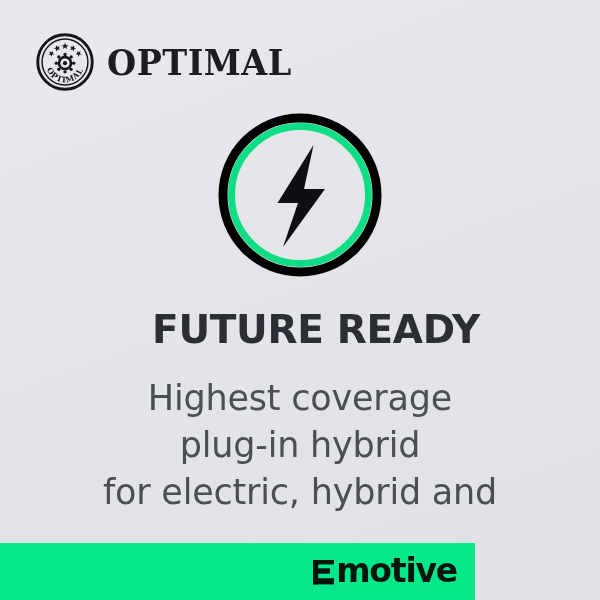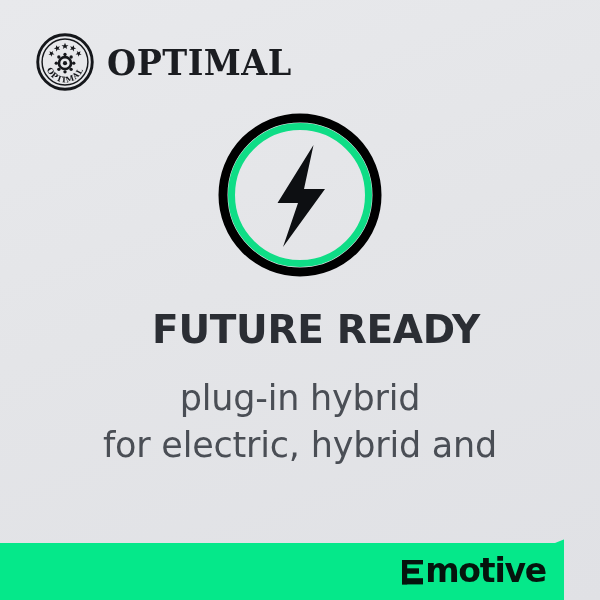--- a/index.html
+++ b/index.html
@@ -88,21 +88,21 @@
     color: #4a4e55;
     letter-spacing: -0.2px;
   }
   #subcopy .line { display: block; }
 
   
   #footer {
     position: absolute;
     left: 0;
     bottom: 0;
-    width: 564px;
+    width: 475px;
     height: 75px;
     background: #05e88a;
     clip-path: polygon(0 18px, 555px 18px, 600px 0, 600px 75px, 0 75px);
   }
   #footer-word {
     position: absolute;
     right: 18px;
     bottom: 14px;
     display: flex;
     align-items: flex-end;
@@ -174,20 +174,21 @@
       <circle cx="83" cy="83" r="68.5" fill="none" stroke="#0fdd86" stroke-width="7"></circle>
       <g>
         <polygon fill="#0d0f12" points="96.5,33 60.5,91 81,91 66,135 108,77 87,77"></polygon>
       </g>
     </svg>
   </div>
 
   <div id="headline">FUTURE READY</div>
 
   <div id="subcopy">
+    <span class="line">Highest coverage</span>
     <span class="line">plug-in hybrid</span>
     <span class="line">for electric, hybrid and</span>
   </div>
 
   <div id="footer">
     <div id="footer-word">
       <svg id="e-mark" viewBox="0 0 21 25">
         <rect x="0" y="0" width="21" height="4.4" fill="#05140d"></rect>
         <rect x="0" y="8.3" width="17" height="5.4" fill="#05140d"></rect>
         <rect x="0" y="18.2" width="21" height="6.2" fill="#05140d"></rect>

